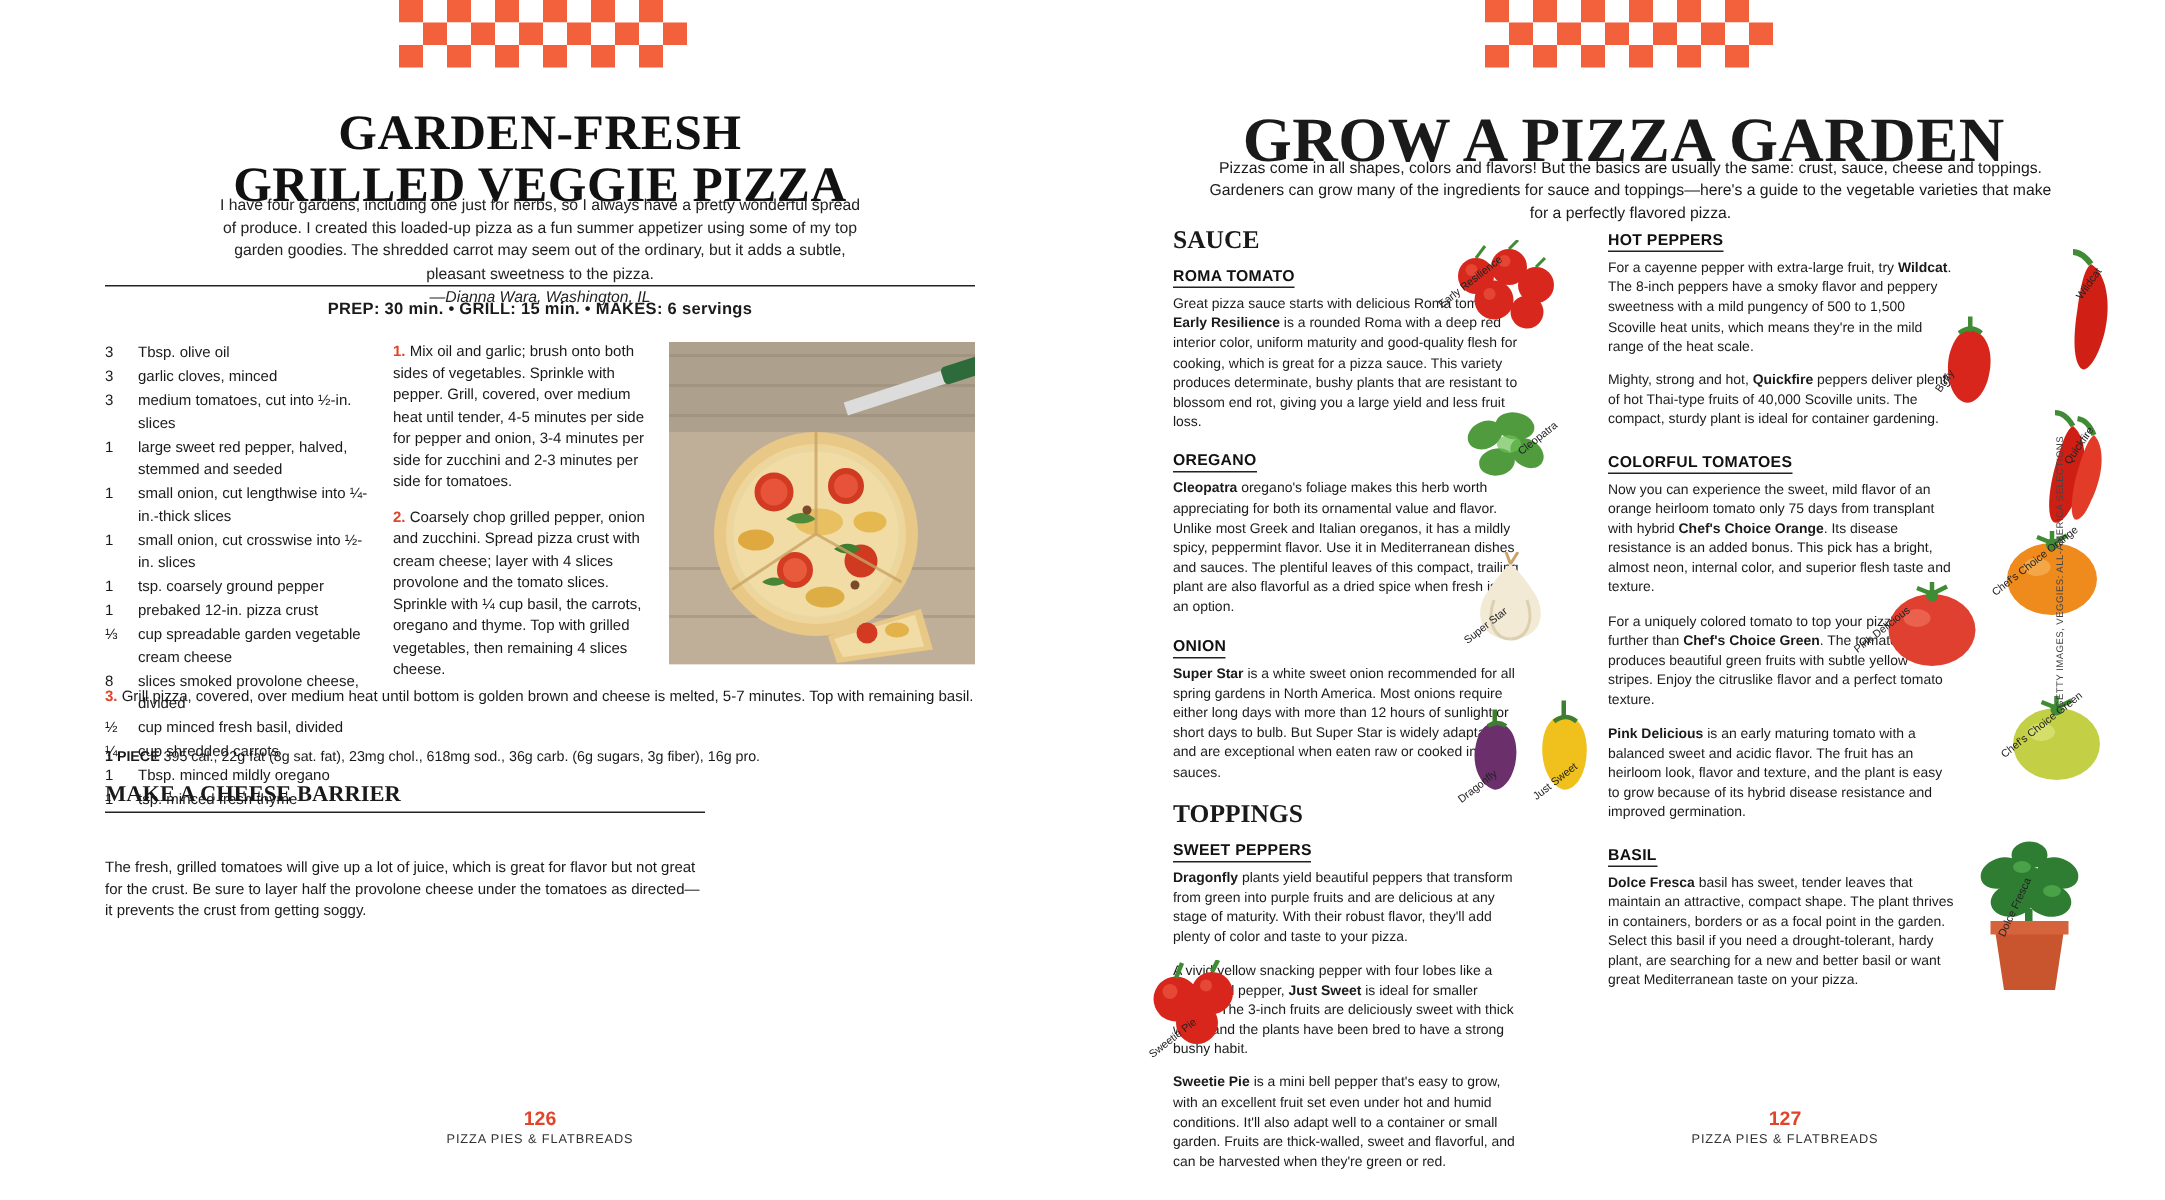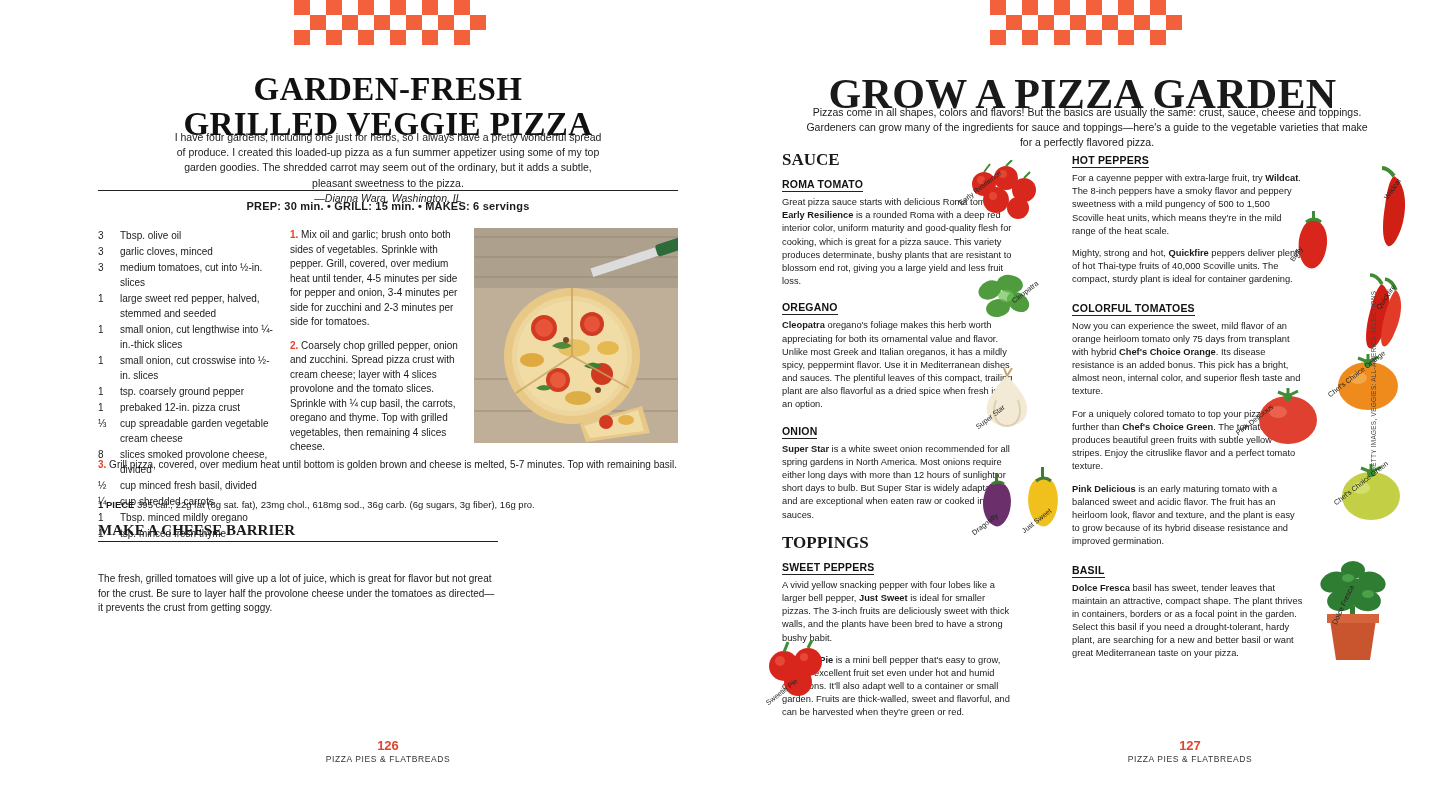--- a/index.html
+++ b/index.html
@@ -2,21 +2,21 @@
 <html><head>
 <meta charset="utf-8">
 <style>
   html,body{margin:0;padding:0;}
   body{
     width:1443px;height:800px;background:#ffffff;
     font-family:"Liberation Sans", sans-serif;color:#1a1a1a;
     overflow:hidden;position:relative;
   }
   .page{position:absolute;top:0;left:0;width:1443px;height:800px;}
-  .left-page{position:absolute;left:0;top:0;width:721px;height:800px;margin-left:28px;}
+  .left-page{position:absolute;left:0;top:0;width:721px;height:800px;}
   .right-page{position:absolute;left:722px;top:0;width:721px;height:800px;}
   .checker-grid{position:absolute;display:grid;grid-template-columns:repeat(12,16px);grid-template-rows:repeat(3,15px);}
   .checker-grid span{display:block;}
 
   
   .l-title{position:absolute;left:70px;top:72px;width:580px;text-align:center;
     font-family:"Liberation Serif", serif;font-weight:bold;font-size:33px;line-height:1.07;
     letter-spacing:.4px;color:#111;}
   .l-intro{position:absolute;left:145px;top:130px;width:430px;text-align:center;
     font-size:10.5px;line-height:1.45;color:#222;}
@@ -318,20 +318,21 @@
           <div><span class="sub-h">ROMA TOMATO</span></div>
           <p class="bodytext">Great pizza sauce starts with delicious Roma tomatoes. <b>Early Resilience</b> is a rounded Roma with a deep red interior color, uniform maturity and good-quality flesh for cooking, which is great for a pizza sauce. This variety produces determinate, bushy plants that are resistant to blossom end rot, giving you a large yield and less fruit loss.</p>
           <div><span class="sub-h">OREGANO</span></div>
           <p class="bodytext"><b>Cleopatra</b> oregano's foliage makes this herb worth appreciating for both its ornamental value and flavor. Unlike most Greek and Italian oreganos, it has a mildly spicy, peppermint flavor. Use it in Mediterranean dishes and sauces. The plentiful leaves of this compact, trailing plant are also flavorful as a dried spice when fresh isn't an option.</p>
           <div><span class="sub-h">ONION</span></div>
           <p class="bodytext"><b>Super Star</b> is a white sweet onion recommended for all spring gardens in North America. Most onions require either long days with more than 12 hours of sunlight or short days to bulb. But Super Star is widely adaptable and are exceptional when eaten raw or cooked in sauces.</p>
         </div>
         <div class="blk">
           <div class="sec-h">TOPPINGS</div>
           <div><span class="sub-h">SWEET PEPPERS</span></div>
+          <p class="bodytext"><b>Dragonfly</b> plants yield beautiful peppers that transform from green into purple fruits and are delicious at any stage of maturity. With their robust flavor, they'll add plenty of color and taste to your pizza.</p>
           <p class="bodytext">A vivid yellow snacking pepper with four lobes like a larger bell pepper, <b>Just Sweet</b> is ideal for smaller pizzas. The 3-inch fruits are deliciously sweet with thick walls, and the plants have been bred to have a strong bushy habit.</p>
           <p class="bodytext"><b>Sweetie Pie</b> is a mini bell pepper that's easy to grow, with an excellent fruit set even under hot and humid conditions. It'll also adapt well to a container or small garden. Fruits are thick-walled, sweet and flavorful, and can be harvested when they're green or red.</p>
         </div>
       </div>
     <div class="r-col-b" id="col-b">
         <div class="blk">
           <div><span class="sub-h">HOT PEPPERS</span></div>
           <p class="bodytext">For a cayenne pepper with extra-large fruit, try <b>Wildcat</b>. The 8-inch peppers have a smoky flavor and peppery sweetness with a mild pungency of 500 to 1,500 Scoville heat units, which means they're in the mild range of the heat scale.</p>
           <p class="bodytext">Mighty, strong and hot, <b>Quickfire</b> peppers deliver plenty of hot Thai-type fruits of 40,000 Scoville units. The compact, sturdy plant is ideal for container gardening.</p>
         </div>

